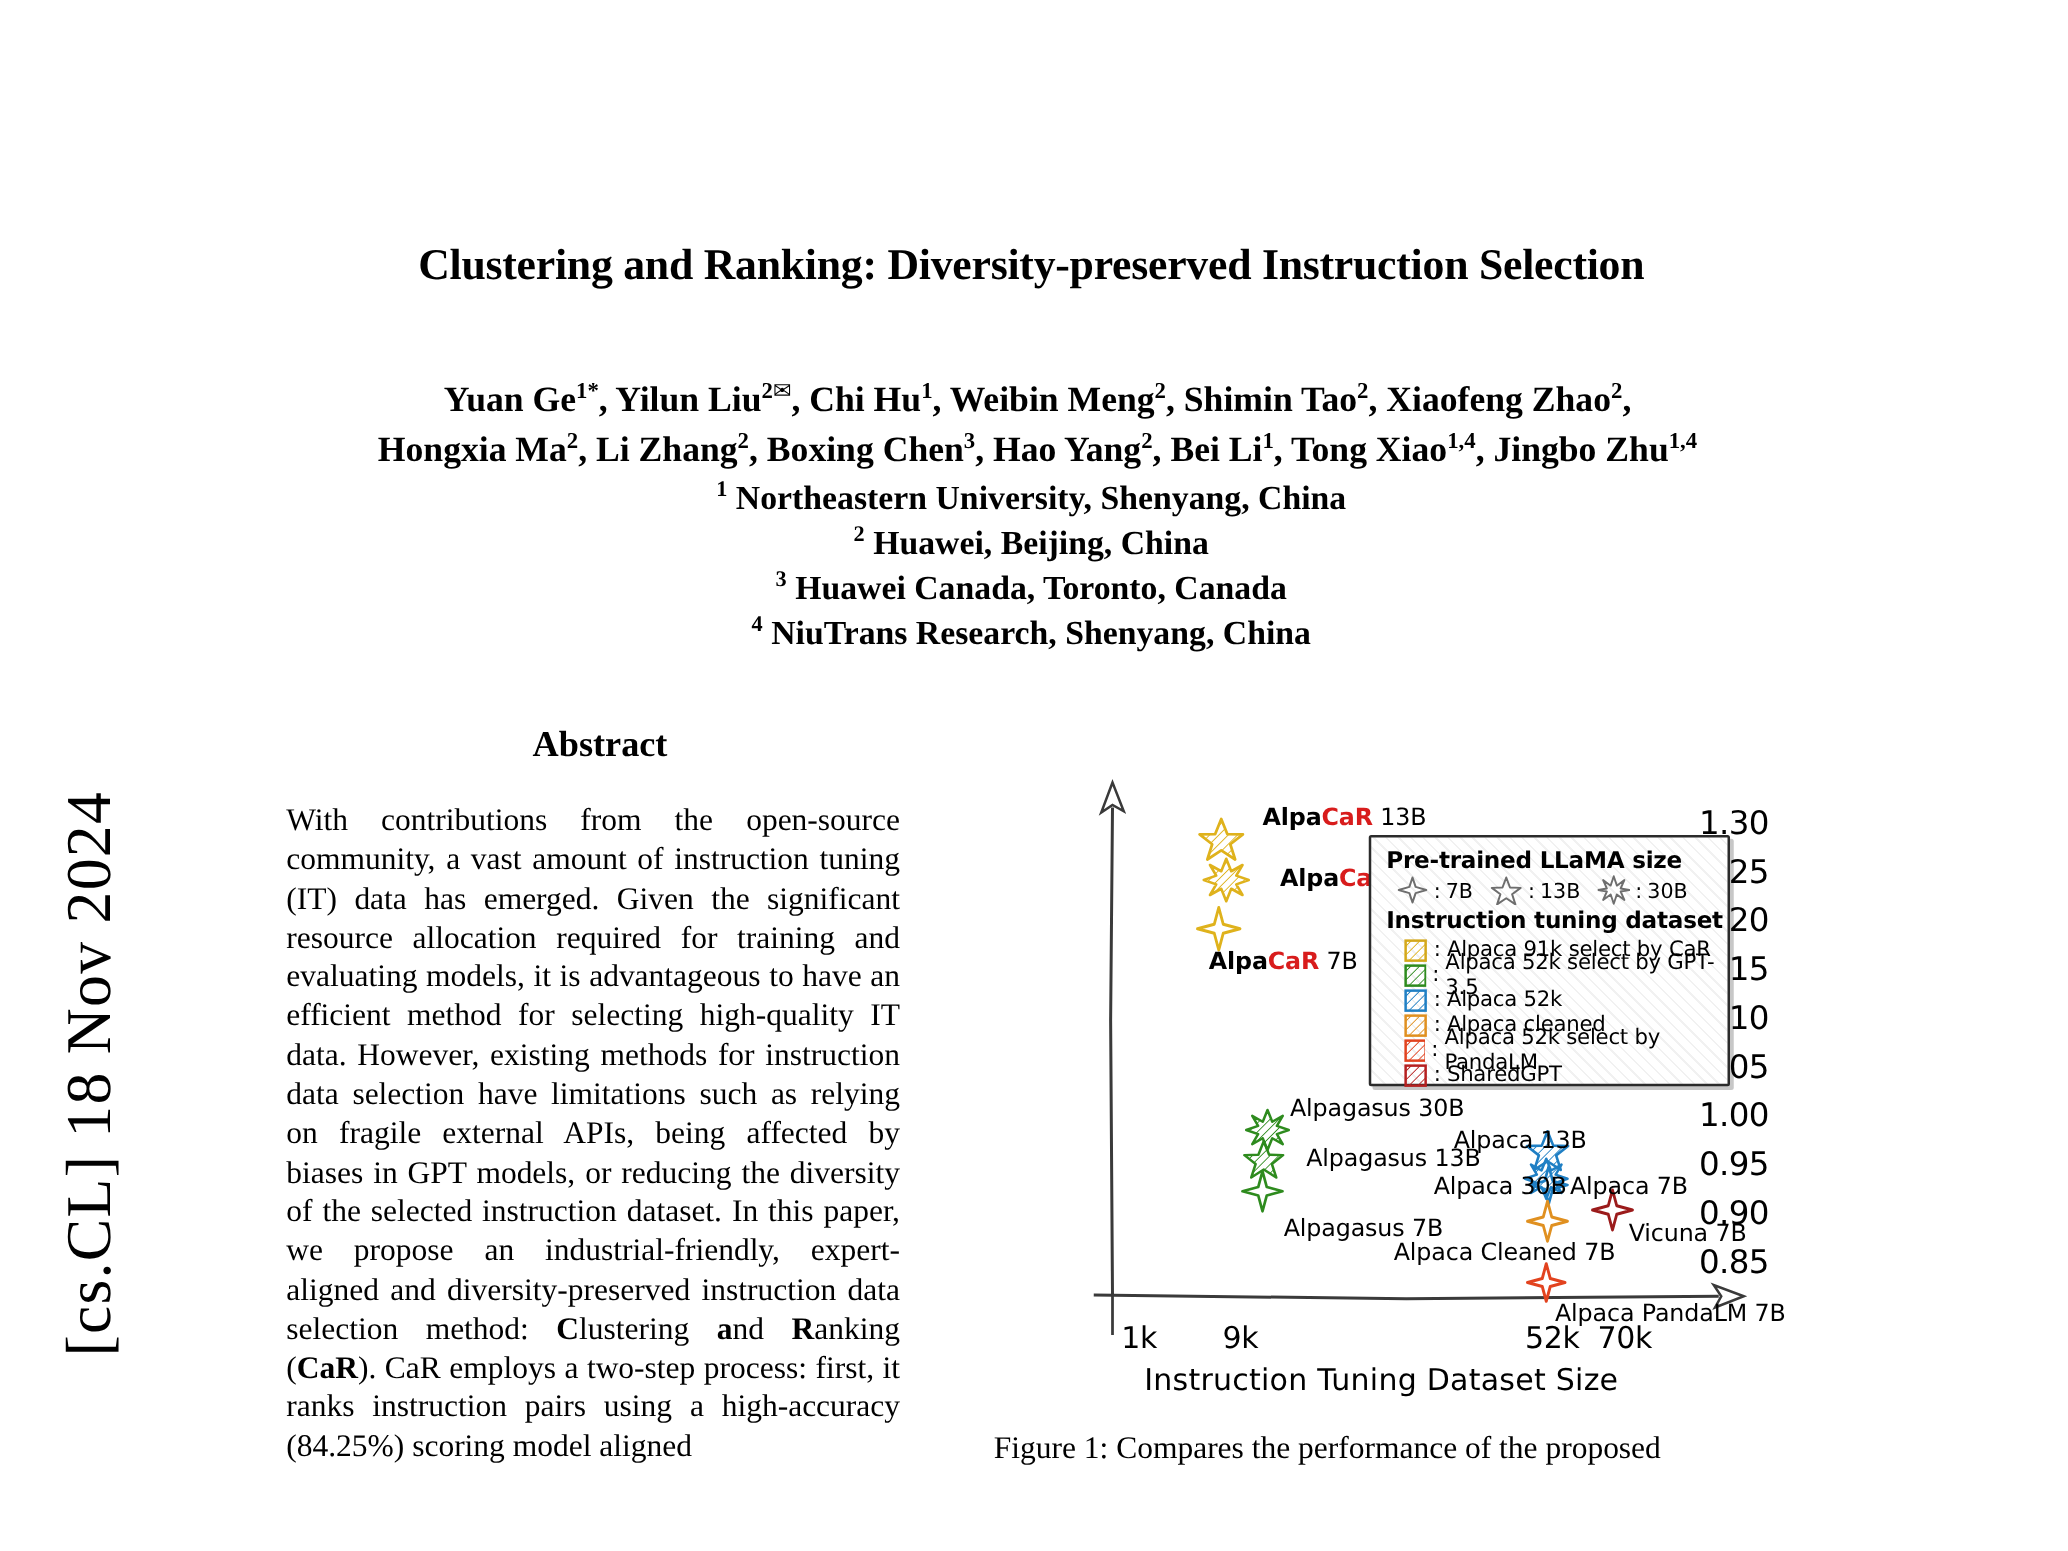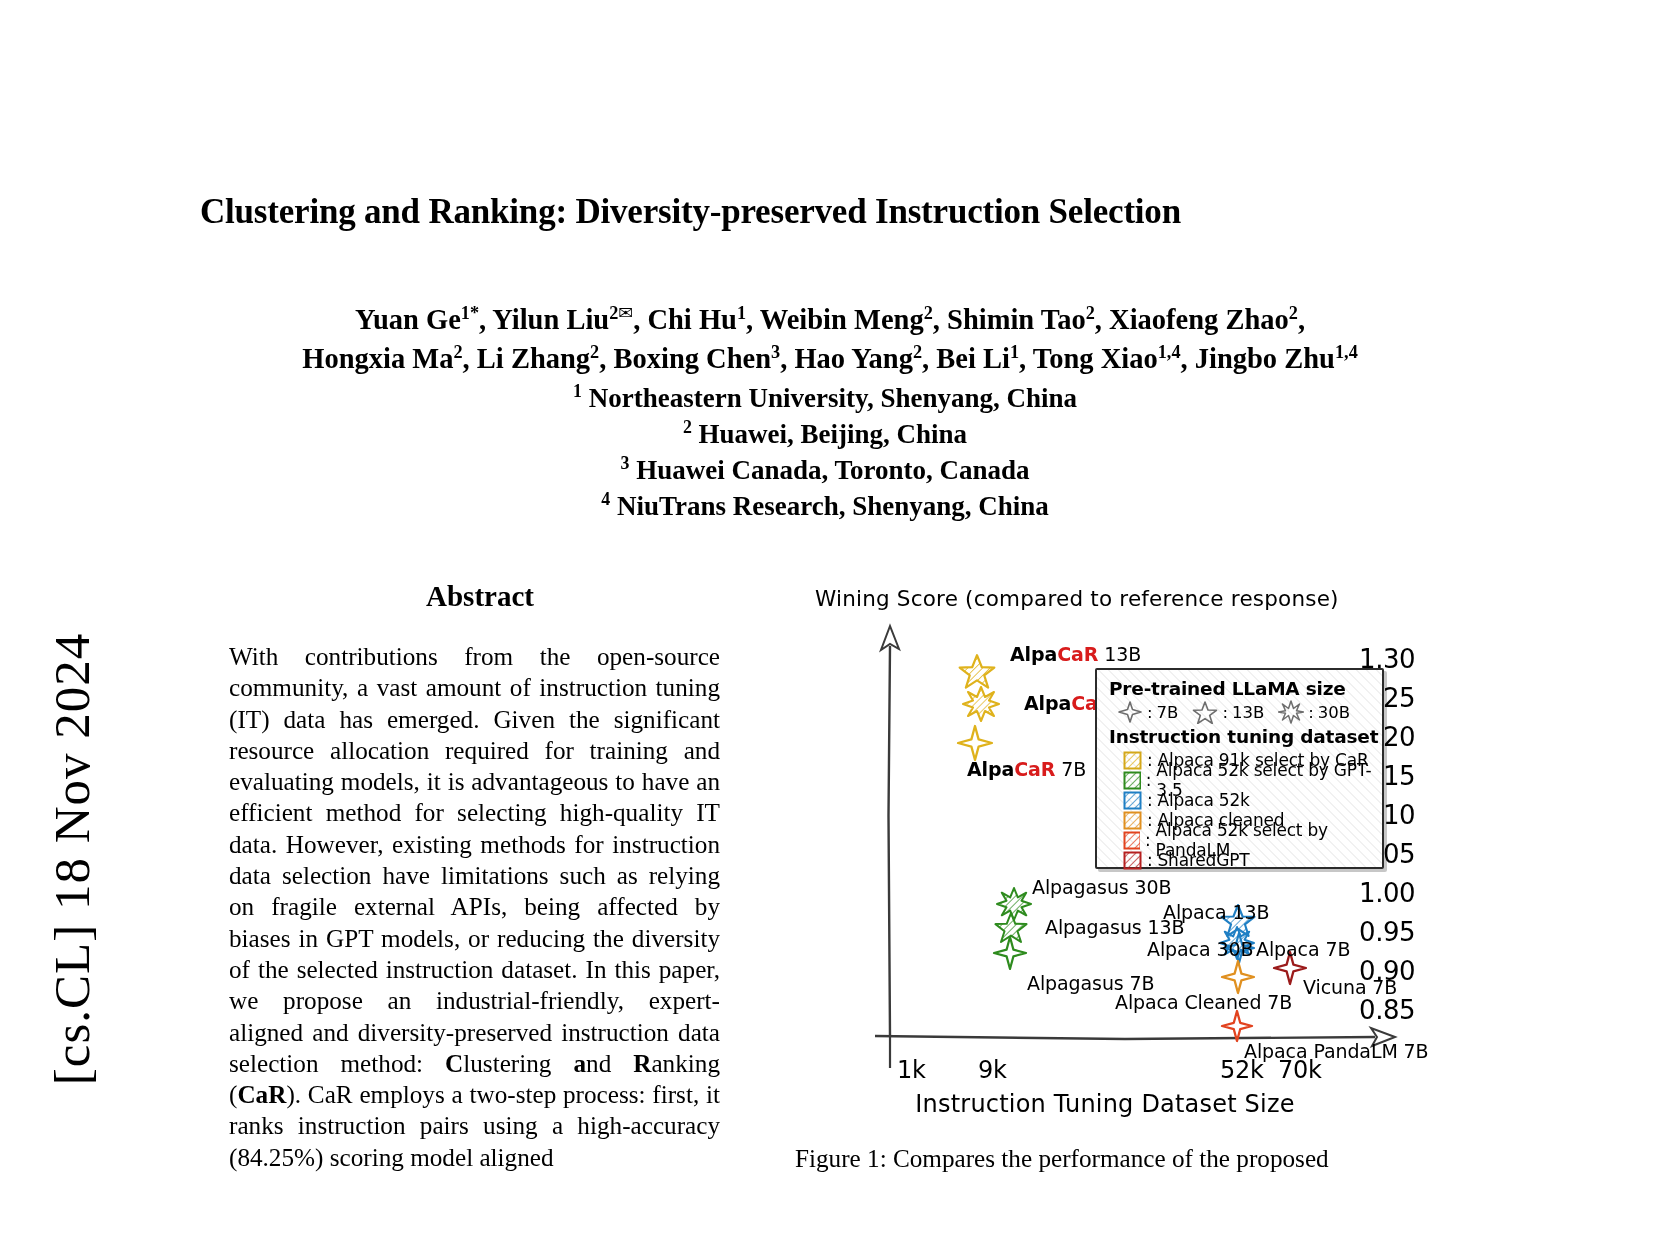--- a/index.html
+++ b/index.html
@@ -38,21 +38,21 @@
     left: 0; top: 0;
     width: 1654px;
     height: 1241px;
   }
 
   #title {
     position: absolute;
     left: 200px;
     top: 190px;
     width: 1250px;
-    text-align: left;
+    text-align: center;
     font-size: 35px;
     font-weight: bold;
     line-height: 1.25;
     letter-spacing: -0.2px;
   }
 
   #authors {
     position: absolute;
     left: 150px;
     top: 300px;
@@ -231,21 +231,20 @@
     <div><sup>2</sup><span> Huawei, Beijing, China</span></div>
     <div><sup>3</sup><span> Huawei Canada, Toronto, Canada</span></div>
     <div><sup>4</sup><span> NiuTrans Research, Shenyang, China</span></div>
   </div>
 
   <div id="abstract-head">Abstract</div>
   <div id="abstract-body"><span>With contributions from the open-source community, a vast amount of instruction tuning (IT) data has emerged. Given the significant resource allocation required for training and evaluating models, it is advantageous to have an efficient method for selecting high-quality IT data. However, existing methods for instruction data selection have limitations such as relying on fragile external APIs, being affected by biases in GPT models, or reducing the diversity of the selected instruction dataset. In this paper, we propose an industrial-friendly, expert-aligned and diversity-preserved instruction data selection method: </span><b>C</b><span>lustering </span><b>a</b><span>nd </span><b>R</b><span>anking (</span><b>CaR</b><span>). CaR employs a two-step process: first, it ranks instruction pairs using a high-accuracy (84.25%) scoring model aligned</span></div>
 
   <div id="figure-wrap" class="xkcd">
 
-    <div id="fig-ytitle">Wining Score (compared to reference response)</div>
 
     <div id="plot">
 
       <svg width="620" height="470" style="position:absolute;left:0;top:0;">
 
         <path d="M95,30 L93.5,200 L95,420" stroke="#3a3a3a" stroke-width="2.4" fill="none"></path>
         <path d="M95,10 L86,34 L95,28 L104,33 Z" stroke="#3a3a3a" stroke-width="2" fill="#fff"></path>
 
         <path d="M80,420 L330,423 L580,421" stroke="#3a3a3a" stroke-width="2.4" fill="none"></path>
         <path d="M600,421 L576,412 L582,421 L577,430 Z" stroke="#3a3a3a" stroke-width="2" fill="#fff"></path>

